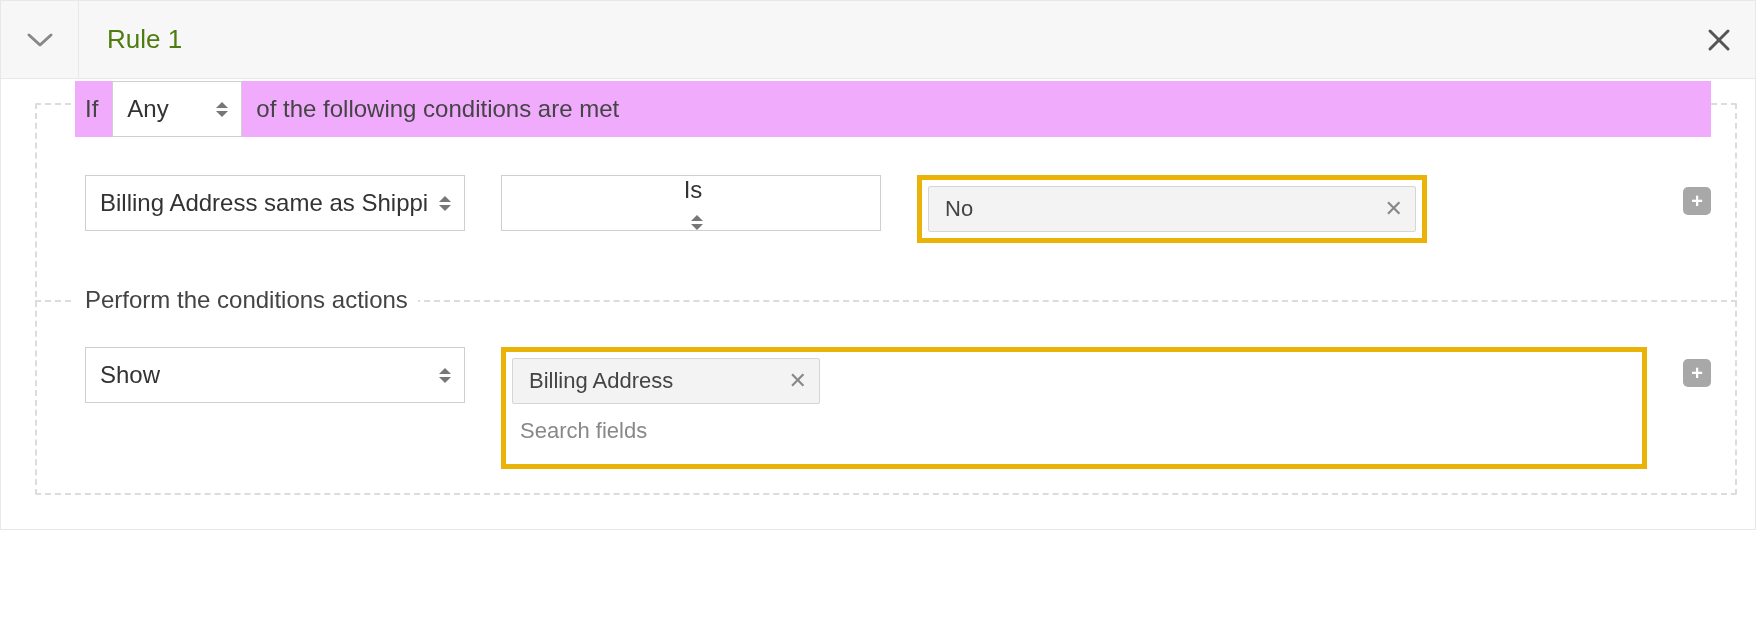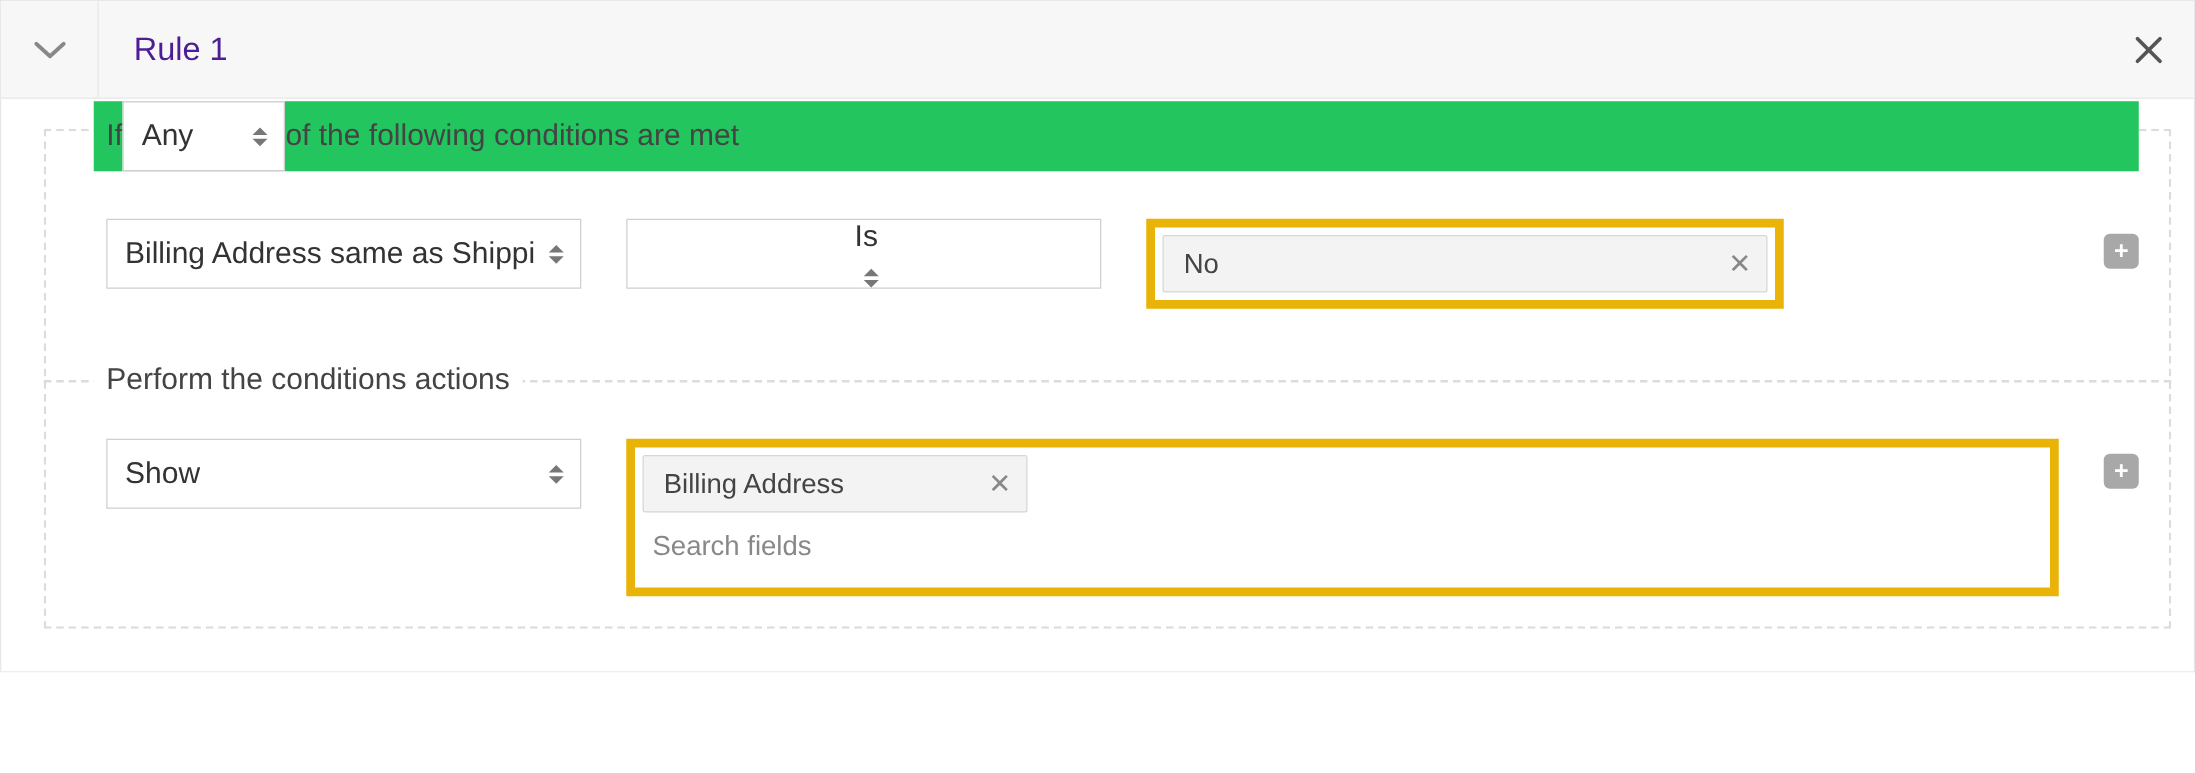--- a/index.html
+++ b/index.html
@@ -28,21 +28,21 @@
     display: flex;
     align-items: center;
     justify-content: center;
     border-right: 1px solid #e8e8e8;
   }
   .collapse-cell svg { display: block; }
   .rule-title {
     flex: 1;
     padding-left: 28px;
     font-size: 26px;
-    color: #4c1d95;
+    color: #4d7c0f;
   }
   .close-cell {
     width: 72px;
     display: flex;
     align-items: center;
     justify-content: center;
   }
   .close-cell svg { display: block; }
 
   .panel-body {
@@ -53,23 +53,24 @@
   .fieldset {
     position: relative;
     border: 2px dashed #dcdcdc;
     border-radius: 2px;
     padding: 0 24px 24px 48px;
   }
 
   .legend-row {
     display: flex;
     align-items: center;
+    gap: 14px;
     font-size: 24px;
     color: #444;
-    background: #22c55e;
+    background: #f0abfc;
     padding: 0 10px;
   }
   .legend-top {
     position: relative;
     top: -24px;
     margin-left: -10px;
     margin-bottom: -10px;
   }
 
   .legend-mid-wrap {
@@ -136,21 +137,21 @@
     display: flex;
     align-items: flex-start;
     gap: 36px;
     margin-top: 24px;
   }
 
   .row .select.field { width: 380px; }
   .row .select.op    { width: 380px; flex-direction: column; }
 
   .tokenbox {
-    border: 7px solid #eab308;
+    border: 5px solid #eab308;
     background: #fff;
     padding: 6px;
     min-height: 60px;
   }
   .tokenbox.w-val { width: 510px; }
   .tokenbox.w-target {
     flex: 1;
     min-width: 600px;
     padding-bottom: 16px;
   }

